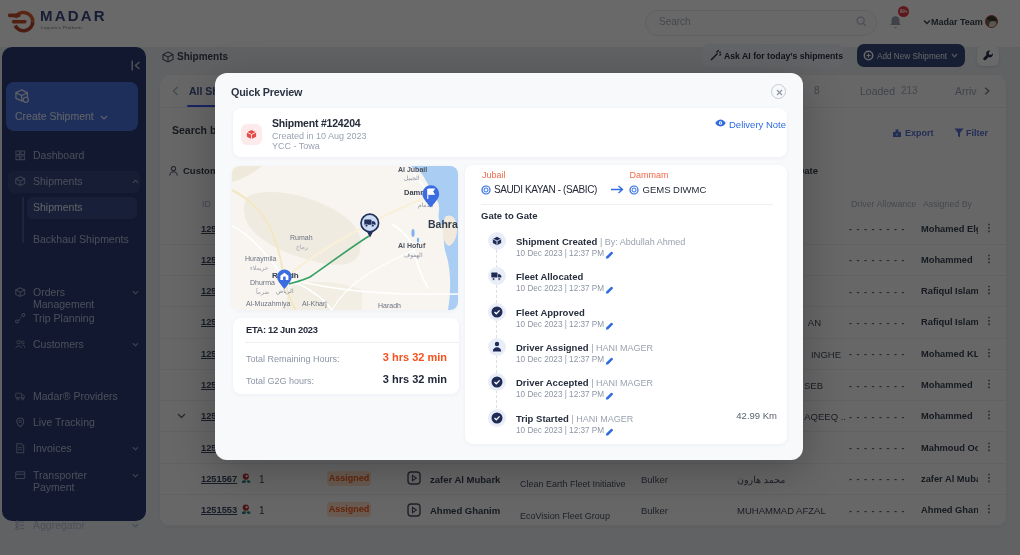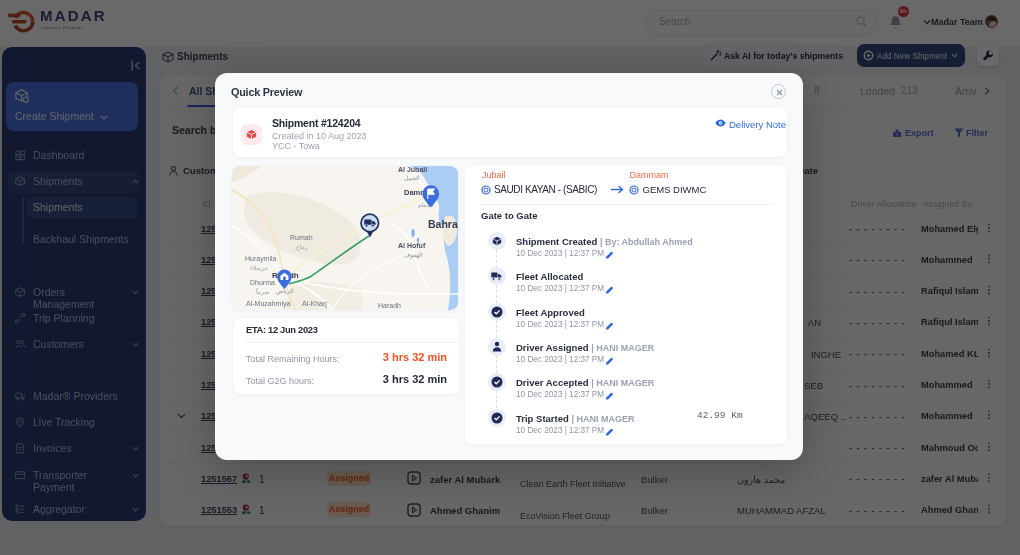--- a/index.html
+++ b/index.html
@@ -18,21 +18,21 @@
 .card { position:absolute; left:160px; top:75px; width:846px; height:451px; background:#fafbfc; border-radius:10px; box-shadow:0 1px 3px rgba(20,30,60,.06); }
 .rowline { position:absolute; left:160px; width:846px; height:1px; background:#e9ebf0; }
 .gray { color:#a7afbe; font-size:8.8px !important; }
 .dashes { letter-spacing:1px; color:#5d6574; font-size:9px; font-weight:bold; width:56px; overflow:hidden; white-space:nowrap; }
 
 .overlay { position:absolute; left:0; top:0; width:1020px; height:555px; background:rgba(0,0,0,0.59); z-index:50; }
 
 .modal { position:absolute; left:215px; top:73px; width:588px; height:387px; background:#f8f9fb; border-radius:12px; z-index:100; overflow:hidden; box-shadow:0 10px 40px rgba(0,0,0,.25); }
 .mcard { position:absolute; background:#ffffff; border-radius:8px; box-shadow:0 1px 4px rgba(30,40,70,.05); }
 .tl-title { font-size:9.5px; font-weight:bold; color:#272e3d; }
-.tl-sub { font-size:9px; color:#9aa2b0; font-weight:bold; }
+.tl-sub { font-size:9px; color:#9aa2b0; font-weight:normal; }
 .tl-time { font-size:8.2px; color:#8d95a4; }
 .tl-ic { position:absolute; width:18px; height:18px; border-radius:50%; background:#e9edf8; }
 </style>
 </head>
 <body>
 <div class="page">
 
   <div class="header">
     <svg class="abs" style="left:8px;top:9px" width="28" height="26" viewBox="0 0 28 26">
       <path d="M7.2 8.6 A9.3 9.3 0 0 1 24.8 12.6" fill="none" stroke="#e05a30" stroke-width="3.7"></path>
@@ -158,21 +158,21 @@
     <div class="mitem" style="top:418px;">
         <svg class="ic" viewBox="0 0 12 12">
           <rect x="0.8" y="2" width="9.8" height="7.4" rx="1" fill="none" stroke="#a3aecb" stroke-width="1.1"></rect>
           <path d="M0.8 4.6 h9.8" stroke="#a3aecb" stroke-width="1.1"></path>
         </svg>
         <span class="txt">Transporter Payment</span>
         <svg class="caret" viewBox="0 0 8 5">
           <path d="M1 1 L4 4 L7 1" fill="none" stroke="#a3aecb" stroke-width="1.2"></path>
         </svg>
       </div>
-    <div class="mitem" style="top:452px;text-align:center;">
+    <div class="mitem" style="top:468px;text-align:center;">
         <svg class="ic" viewBox="0 0 12 12">
           <circle cx="2.2" cy="2.2" r="1.4" fill="none" stroke="#a3aecb" stroke-width="1"></circle>
           <circle cx="2.2" cy="5.7" r="1.4" fill="none" stroke="#a3aecb" stroke-width="1"></circle>
           <circle cx="2.2" cy="9.2" r="1.4" fill="none" stroke="#a3aecb" stroke-width="1"></circle>
           <path d="M5 2.2 h5 M5 5.7 h5 M5 9.2 h5" stroke="#a3aecb" stroke-width="1"></path>
         </svg>
         <span class="txt">Aggregator</span>
         <svg class="caret" viewBox="0 0 8 5">
           <path d="M1 1 L4 4 L7 1" fill="none" stroke="#a3aecb" stroke-width="1.2"></path>
         </svg>
@@ -612,16 +612,16 @@
         <svg class="abs" style="left:3px;top:3px" width="12" height="12" viewBox="0 0 12 12">
           <circle cx="6" cy="6" r="5.5" fill="#1d2b56"></circle>
           <path d="M3.5 6 L5.3 7.8 L8.6 4.4" fill="none" stroke="#fff" stroke-width="1.3"></path>
         </svg>
       </div>
     <div class="abs tl-title" style="left:301px;top:339.5px;">Trip Started <span class="tl-sub">| HANI MAGER</span></div>
     <div class="abs tl-time" style="left:301px;top:352.5px;">10 Dec 2023 | 12:37 PM</div>
     <svg class="abs" style="left:390px;top:353.5px" width="9" height="9" viewBox="0 0 9 9">
         <path d="M0.8 8.6 L1.3 6.6 L5.9 2 a1 1 0 0 1 1.4 0 l0.4 0.4 a1 1 0 0 1 0 1.4 L3 8.4 Z" fill="#2f6bdf"></path>
       </svg>
-    <div class="abs" style="left:482px;top:336.5px;width:80px;font-size:9.5px;color:#5a6270;font-family:Liberation Mono, monospace;">42.99 Km</div>
+    <div class="abs" style="left:482px;top:336.5px;width:80px;text-align:right;font-size:9.5px;color:#5a6270;">42.99 Km</div>
   </div>
 
 </div>
 
 </body></html>

